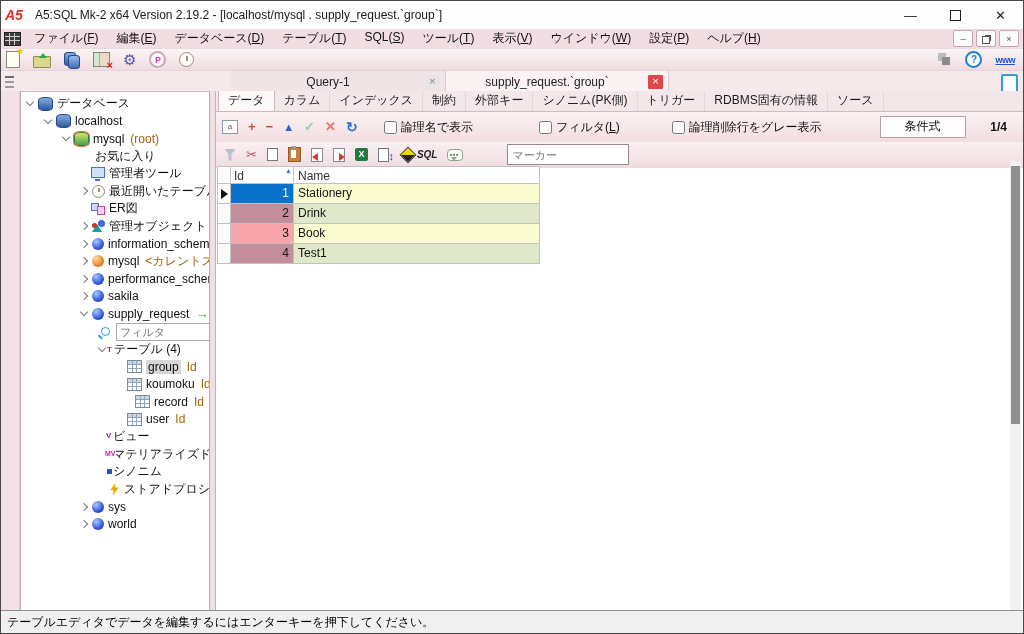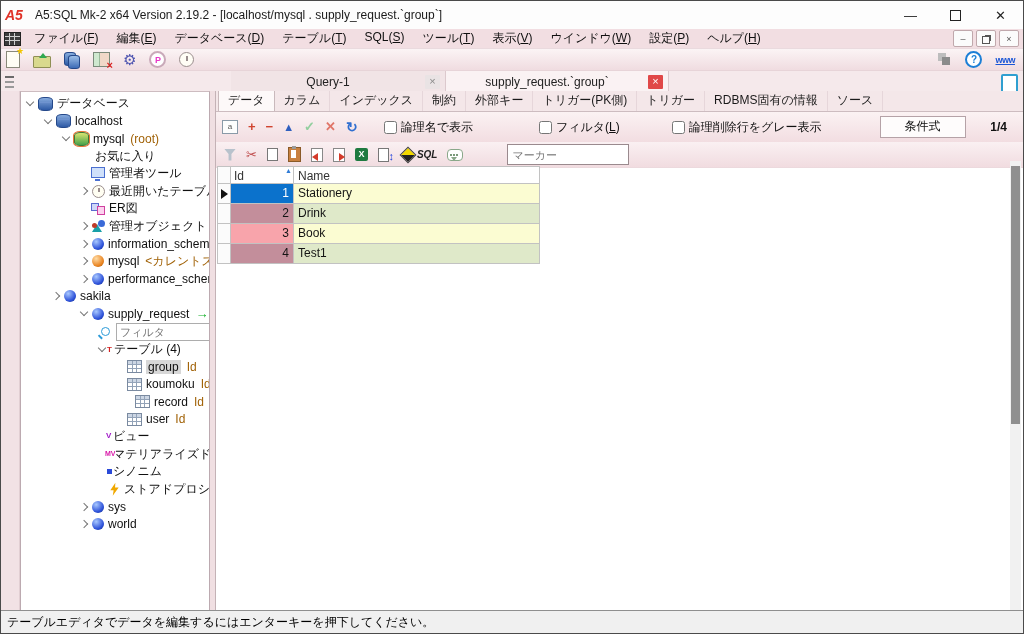--- a/index.html
+++ b/index.html
@@ -288,21 +288,21 @@
           <span class="chev closed"></span>
           <span class="ti ti-sphere-orange"></span>
           <span class="tlabel">mysql</span>
           <span class="tsuffix">&lt;カレントスキーマ</span>
         </div>
         <div class="trow" style="padding-left: 60px;">
           <span class="chev closed"></span>
           <span class="ti ti-sphere-blue"></span>
           <span class="tlabel">performance_schema</span>
         </div>
-        <div class="trow" style="padding-left: 32px;">
+        <div class="trow" style="padding-left: 60px;">
           <span class="chev closed"></span>
           <span class="ti ti-sphere-blue"></span>
           <span class="tlabel">sakila</span>
         </div>
         <div class="trow" style="padding-left: 60px;">
           <span class="chev open"></span>
           <span class="ti ti-sphere-blue"></span>
           <span class="tlabel">supply_request</span>
           <span class="b-arrow">→</span>
         </div>
@@ -373,21 +373,21 @@
 
     <div class="splitter"></div>
 
     <div class="main">
       <div class="subtabs" id="subtabs">
           <span class="subtab active">データ</span>
           <span class="subtab">カラム</span>
           <span class="subtab">インデックス</span>
           <span class="subtab">制約</span>
           <span class="subtab">外部キー</span>
-          <span class="subtab">トリガー(PK側)</span>
+          <span class="subtab">シノニム(PK側)</span>
           <span class="subtab">トリガー</span>
           <span class="subtab">RDBMS固有の情報</span>
           <span class="subtab">ソース</span>
         </div>
 
       <div class="databar1">
         <span class="gi ic-fitcol">a</span>
         <span class="gi g-plus">+</span>
         <span class="gi g-minus">−</span>
         <span class="gi g-up">▲</span>

